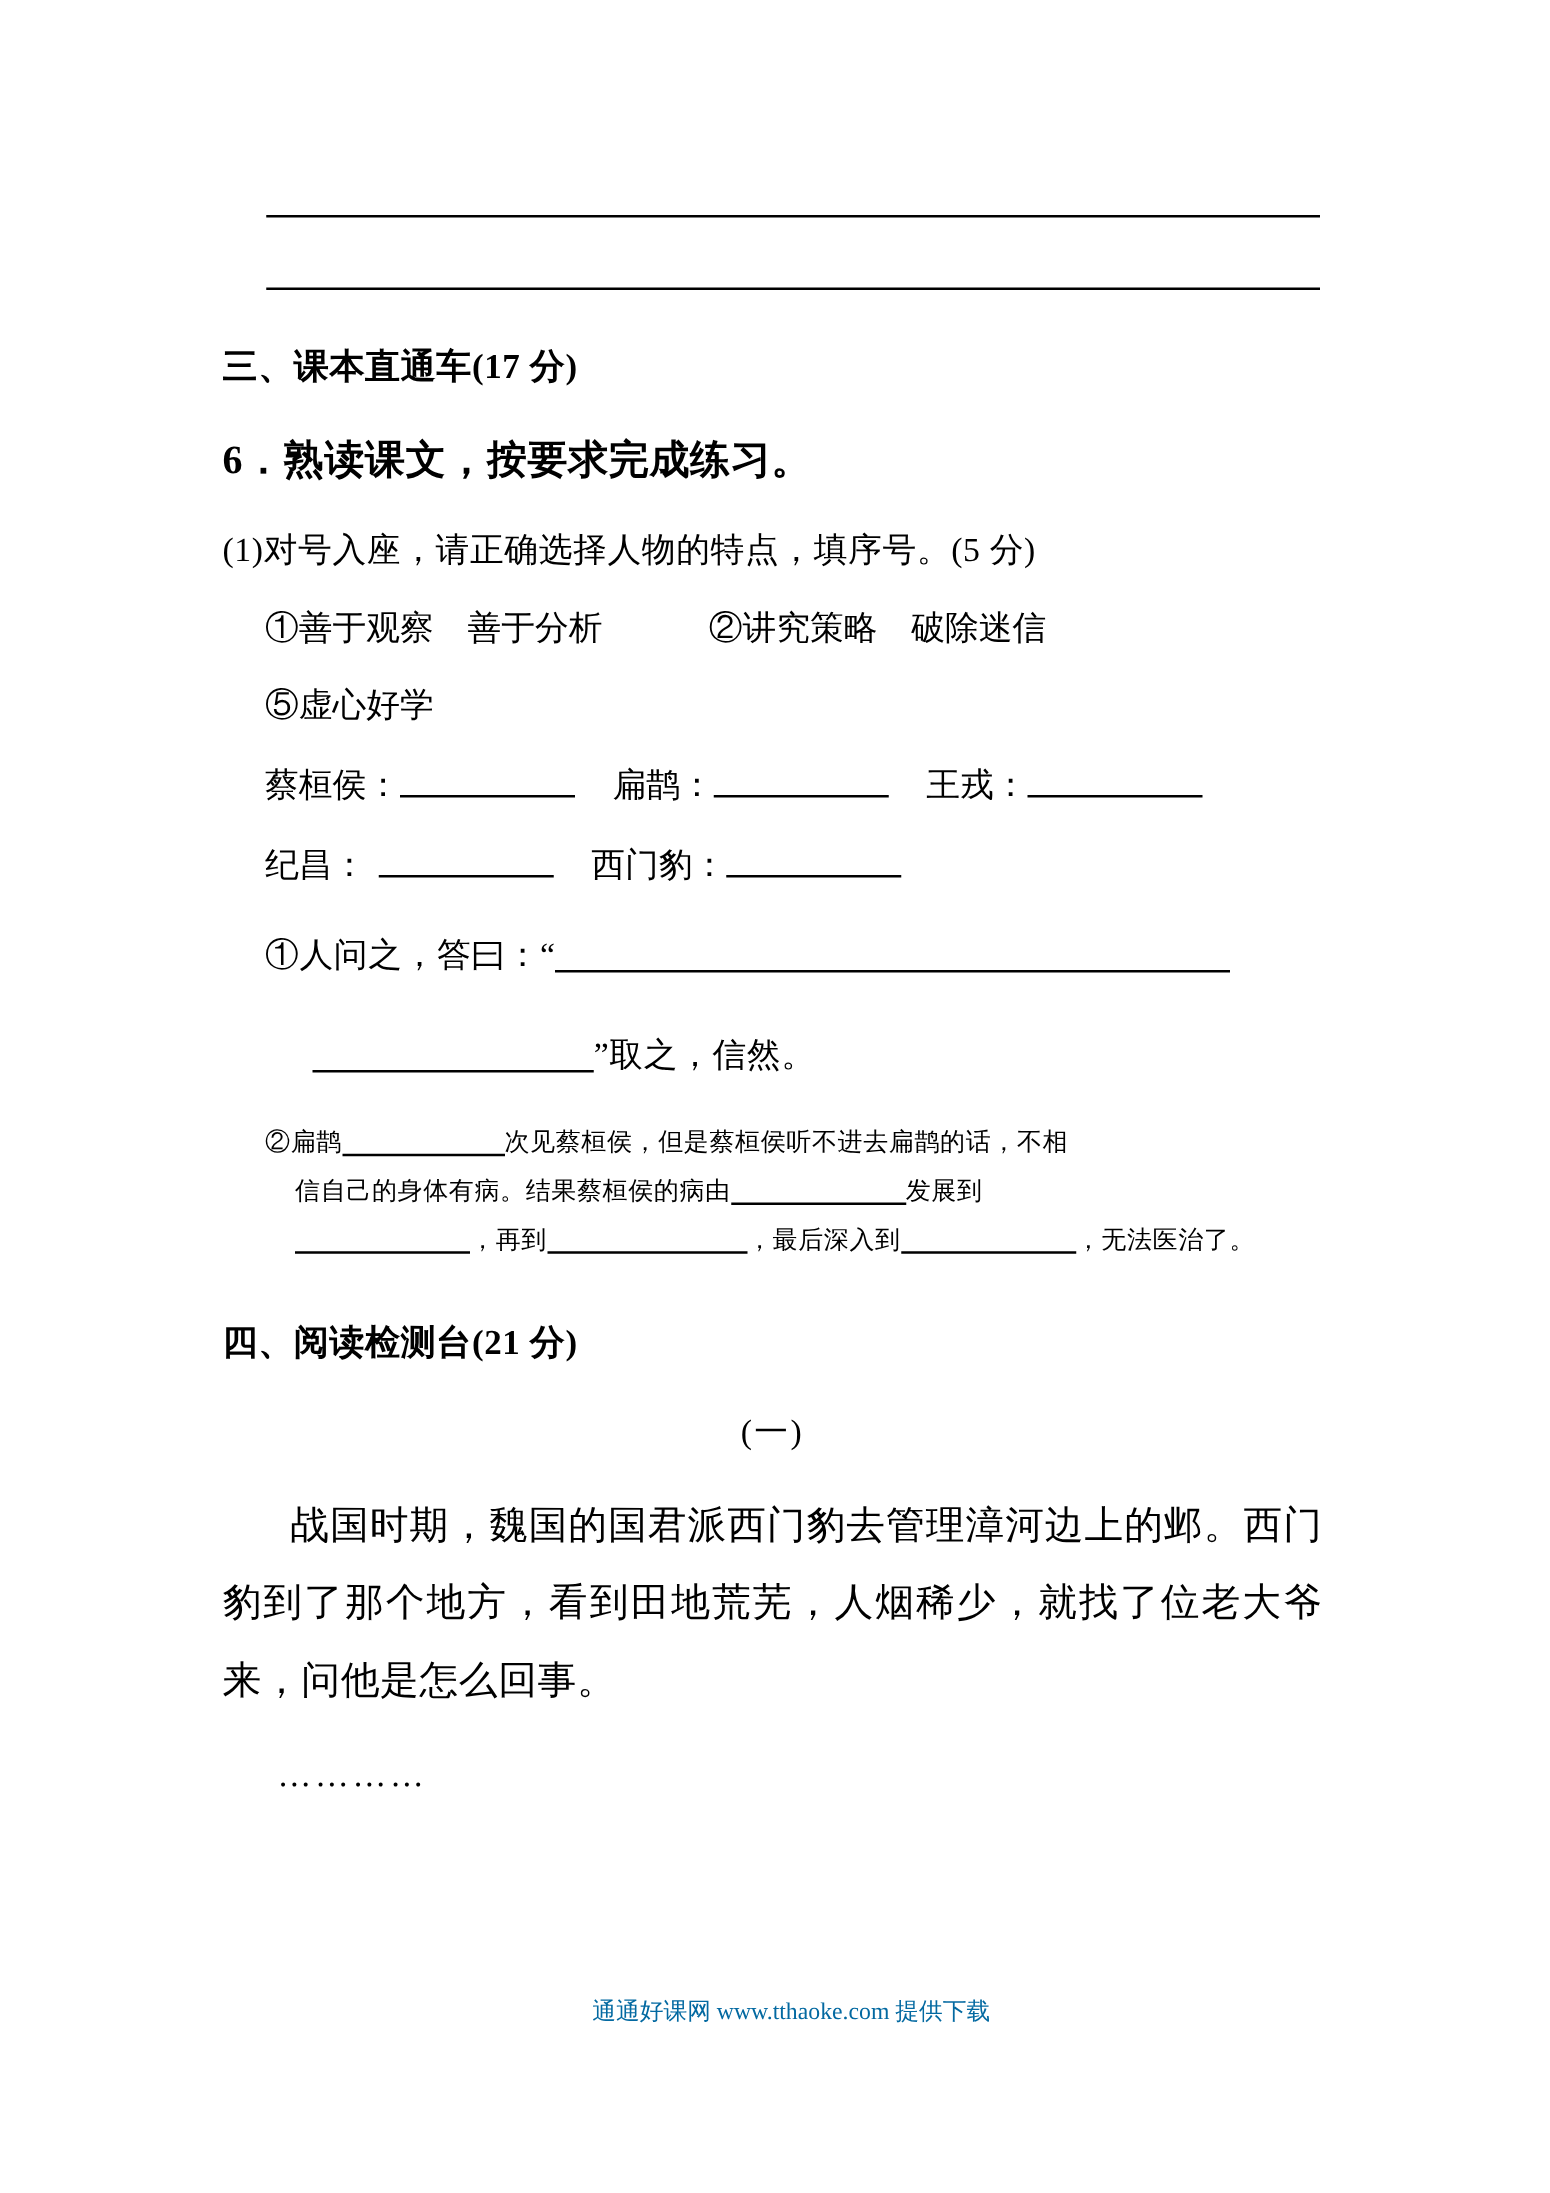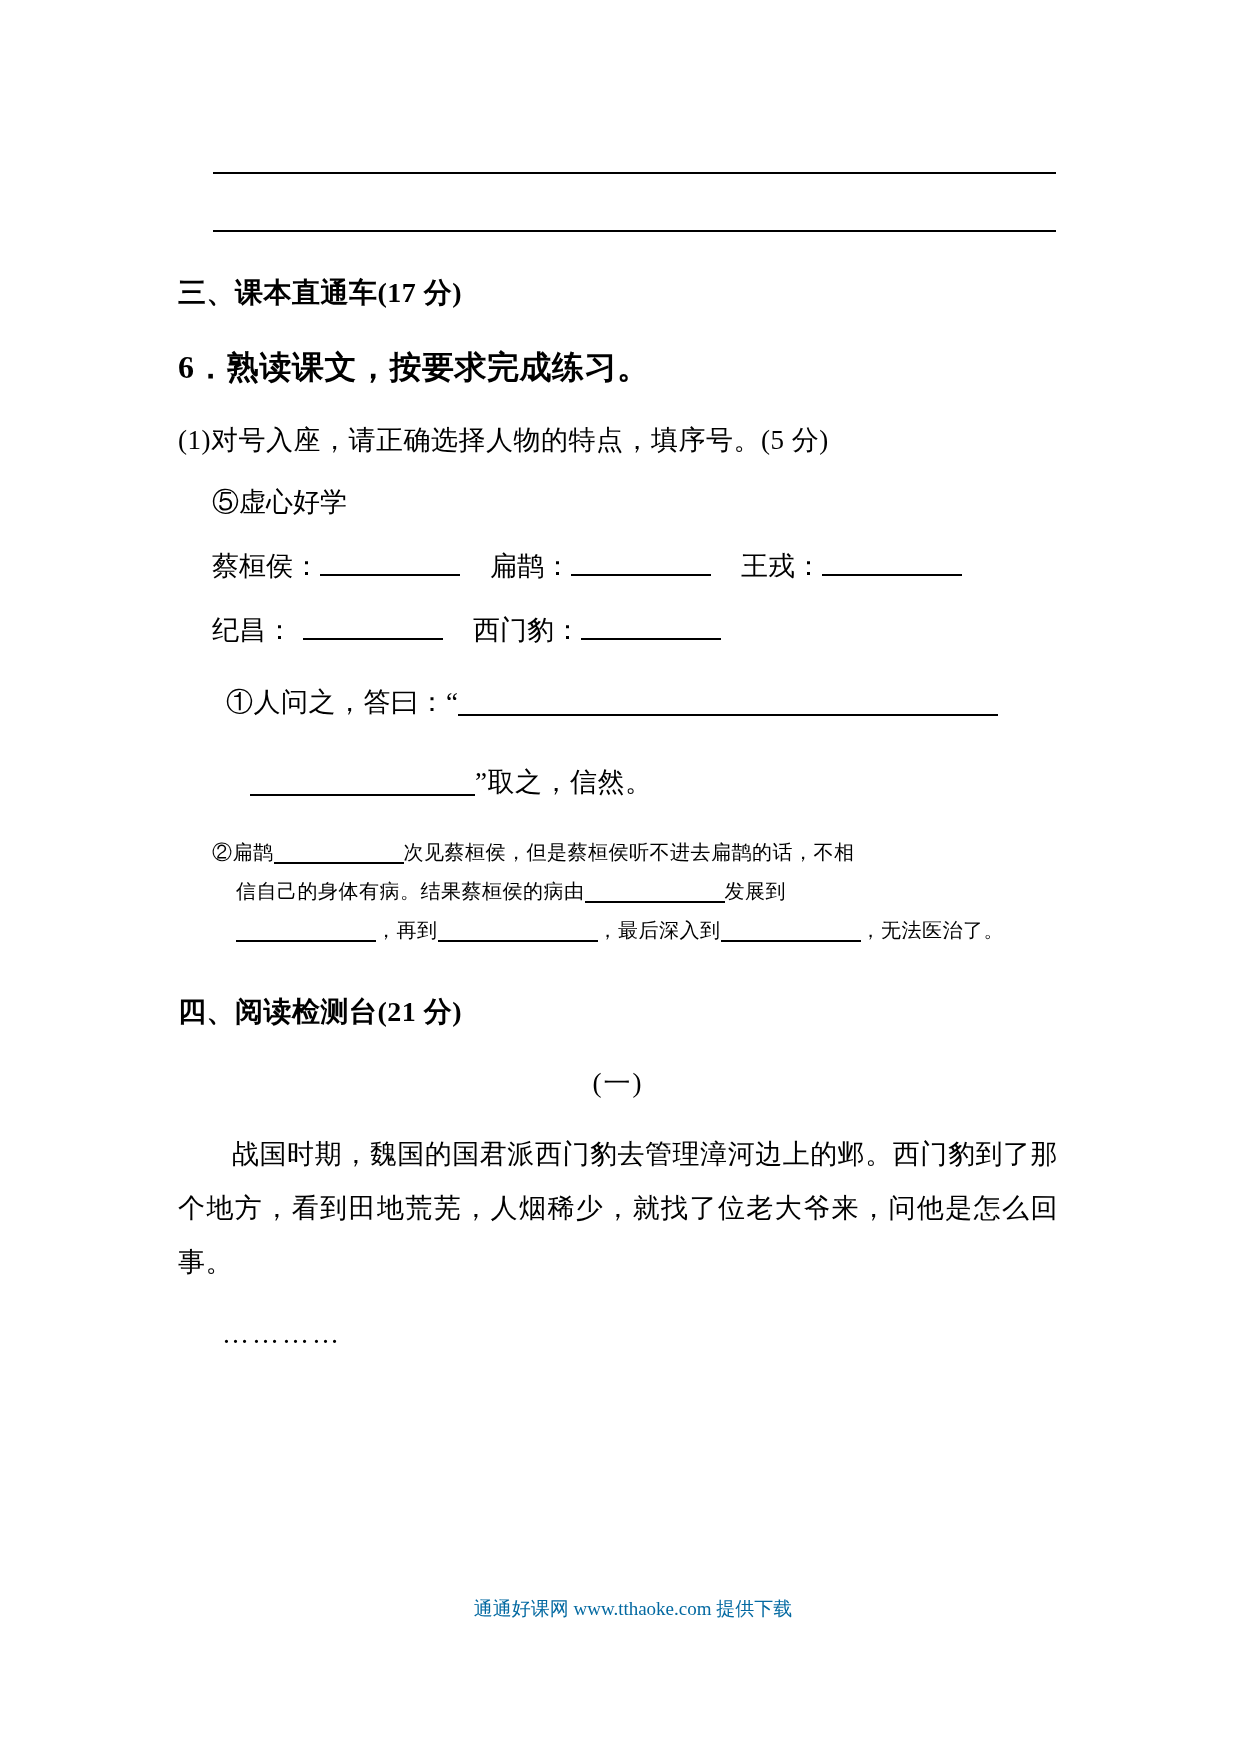--- a/index.html
+++ b/index.html
@@ -76,21 +76,21 @@
   .blank {
     display: inline-block;
     border-bottom: 2px solid #000;
     height: 26px;
   }
   .b-140 { width: 140px; }
 
   .fill-line {
     font-size: 27px;
     margin-top: 30px;
-    margin-left: 48px;
+    margin-left: 34px;
     line-height: 1.85;
     letter-spacing: 0.5px;
   }
   .fill-line.indent2 { margin-left: 72px; }
   .para-block {
     font-size: 20px;
     margin-top: 26px;
     margin-left: 34px;
     line-height: 1.95;
     letter-spacing: 0.5px;
@@ -100,21 +100,21 @@
     display: block;
     margin-left: 24px;
   }
   .centered-label {
     text-align: center;
     font-size: 27px;
     margin-top: 34px;
     letter-spacing: 2px;
   }
   .reading-para {
-    font-size: 27px;
+    font-size: 31px;
     margin-top: 26px;
     line-height: 2.0;
     letter-spacing: 0.5px;
     text-align: justify;
   }
   .reading-para .first { display: inline-block; width: 54px; }
   .dots {
     margin-top: 30px;
     margin-left: 44px;
     font-size: 27px;
@@ -150,20 +150,24 @@
     <div class="top-rule rule-1"></div>
     <div class="top-rule rule-2"></div>
 
     <div class="section-heading">三、课本直通车(17 分)</div>
 
     <div class="question-heading">6．熟读课文，按要求完成练习。</div>
 
     <div class="sub-q">(1)对号入座，请正确选择人物的特点，填序号。(5 分)</div>
 
     <div class="opt-row">
+      <span class="opt-a">①善于观察　善于分析</span>
+      <span class="opt-b">②讲究策略　破除迷信</span>
+    </div>
+    <div class="opt-row">
       <span class="opt-a">⑤虚心好学</span>
     </div>
 
     <div class="name-row">
       <span>蔡桓侯：</span>
       <span class="blank b-140"></span>
       <span class="gap" style="width:30px;"></span>
       <span>扁鹊：</span>
       <span class="blank b-140"></span>
       <span class="gap" style="width:30px;"></span>

